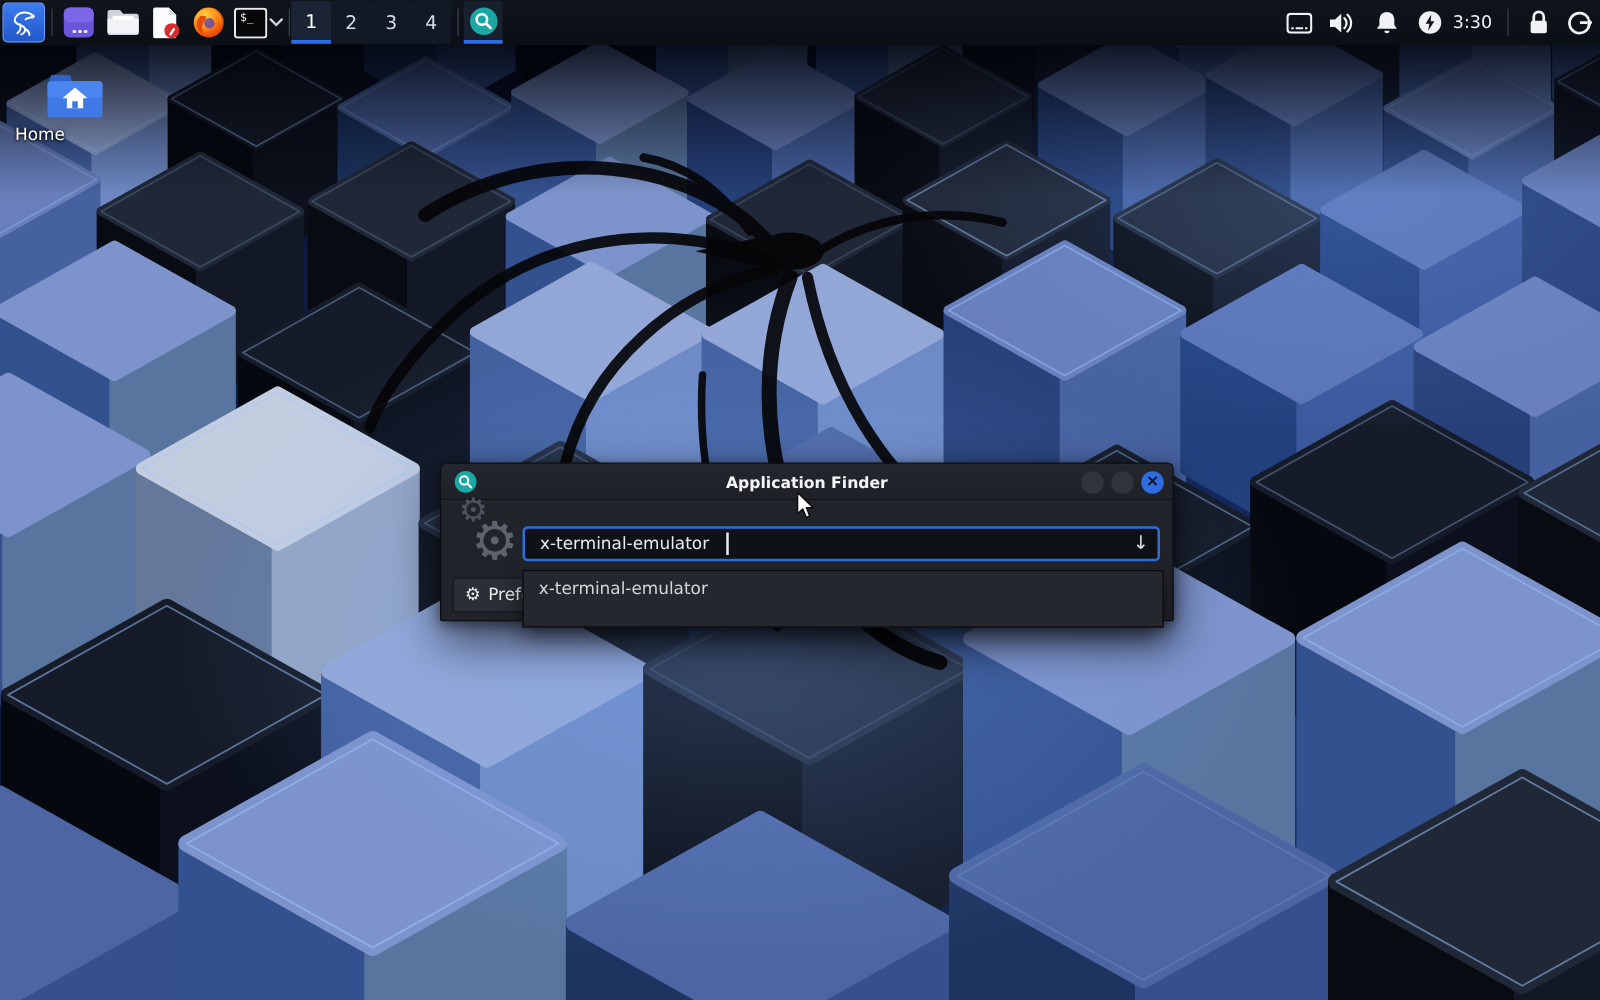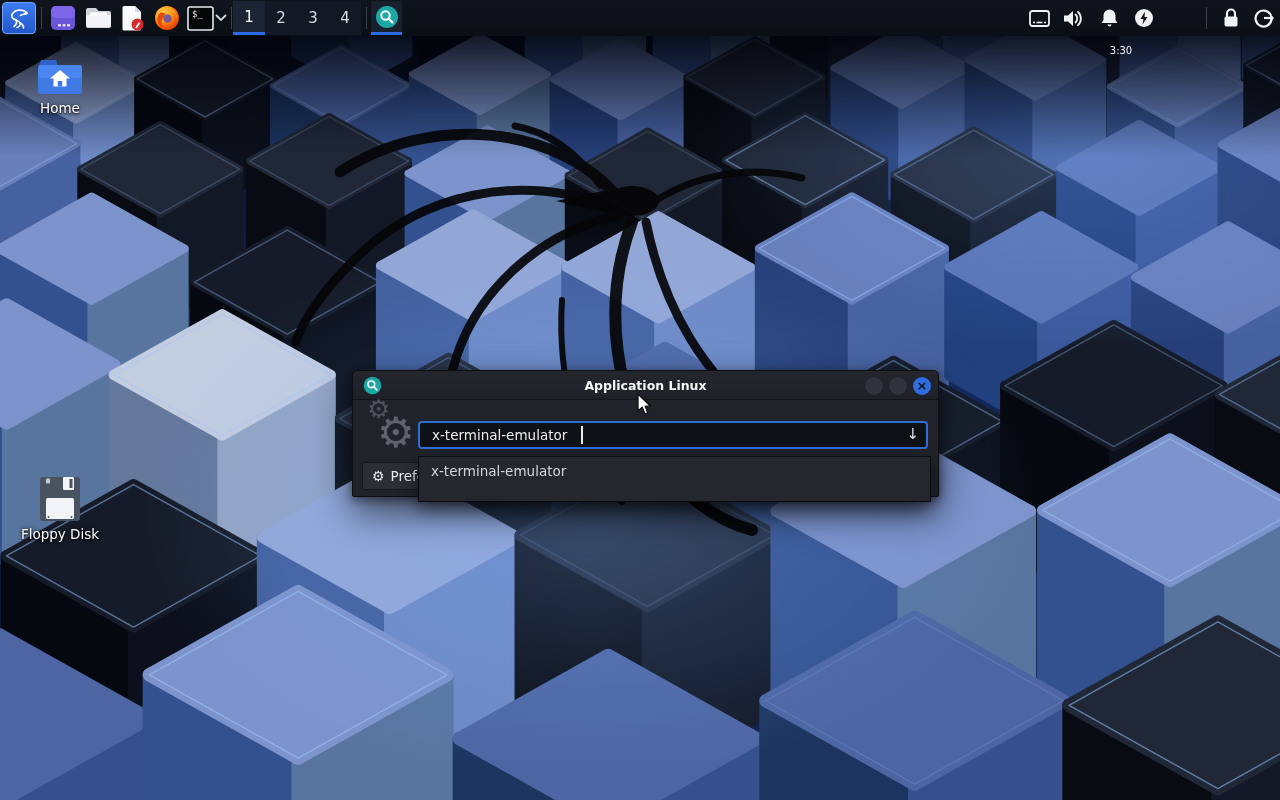--- a/index.html
+++ b/index.html
@@ -16,25 +16,25 @@
   .p-abs { position:absolute; top:0; height:36px; display:flex; align-items:center; justify-content:center; }
   .p-sep { position:absolute; top:7px; width:1px; height:22px; background:#4a5058; opacity:.75; }
   #kali-menu { left:2px; width:34px; height:32px; top:2px; border-radius:4px;
                background:linear-gradient(#3c7bf0,#2257c8); border:1px solid #6fa0ff; }
   .ws-btn { position:absolute; top:1px; width:32px; height:34px; display:flex; align-items:center;
             justify-content:center; color:#d7dbe2; font-size:15px; background:#121824; }
   .ws-btn.active { background:#1b2434; border-bottom:3px solid #2b6be8; color:#fff; }
   #task-finder { position:absolute; top:1px; left:371px; width:31px; height:34px; display:flex;
                  align-items:center; justify-content:center; background:#18202e;
                  border-bottom:3px solid #2b6be8; }
-  #clock { left:1101px; width:40px; color:#f2f4f7; font-size:10px;margin-top:32px; }
+  #clock { left:1158px; width:40px; color:#f2f4f7; font-size:14px; }
   .tray-svg { display:block; }
 
   
-  .desk-icon { position:absolute; left:12px; width:96px; text-align:center; z-index:5; }
+  .desk-icon { position:absolute; left:12px; width:96px; text-align:left; z-index:5; }
   .desk-icon .glyph { display:flex; justify-content:center; }
   .desk-icon .lbl { margin-top:4px; color:#ffffff; font-size:13.5px;
                     text-shadow:0 1px 2px rgba(0,0,0,.95), 0 0 4px rgba(0,0,0,.8);
                     white-space:nowrap; }
 
   
   #finder { position:absolute; left:352px; top:370px; width:587px; height:127px;
             background:#202329; border:1px solid #0c0e11; border-radius:5px 5px 2px 2px;
             box-shadow:0 16px 38px rgba(0,0,0,.6), 0 3px 10px rgba(0,0,0,.45); z-index:20; }
   #finder-titlebar { position:relative; height:29px; border-radius:5px 5px 0 0;
@@ -517,43 +517,29 @@
         <path d="M23,12 l10,8.5 h-3.5 v8 h-13 v-8 h-3.5 z" fill="#ffffff"></path>
         <rect x="20.8" y="23" width="4.4" height="5.5" fill="#3f79e4"></rect>
       </svg>
     </div>
     <div class="lbl">Home</div>
   </div>
 
 
 
 
-  <div class="desk-icon" style="top:476px">
-    <div class="glyph">
-      <svg width="44" height="46" viewBox="0 0 44 46">
-        <rect x="2" y="1" width="40" height="44" rx="3" fill="#49525f"></rect>
-        <rect x="25" y="1" width="11" height="13" rx="1" fill="#f2f4f7"></rect>
-        <rect x="31.5" y="3" width="3" height="9" fill="#49525f"></rect>
-        <rect x="8" y="2.5" width="4" height="5" rx="1" fill="#c7ccd4"></rect>
-        <rect x="8" y="22" width="28" height="21" rx="1.5" fill="#f2f4f7"></rect>
-        <circle cx="10.5" cy="41" r="1" fill="#49525f"></circle>
-        <circle cx="33.5" cy="41" r="1" fill="#49525f"></circle>
-      </svg>
-    </div>
-    <div class="lbl">Floppy Disk</div>
-  </div>
 
   <div id="finder">
     <div id="finder-titlebar">
       <svg style="position:absolute;left:10px;top:5px" width="19" height="19" viewBox="0 0 24 24">
         <circle cx="12" cy="12" r="11" fill="#1ba8a4"></circle>
         <circle cx="10.5" cy="10.5" r="4.2" fill="none" stroke="#ffffff" stroke-width="2"></circle>
         <line x1="13.8" y1="13.8" x2="17.5" y2="17.5" stroke="#ffffff" stroke-width="2.2" stroke-linecap="round"></line>
       </svg>
-      <div id="finder-title">Application Linux</div>
+      <div id="finder-title">Application Finder</div>
       <div id="btn-min" class="tb-btn"></div>
       <div id="btn-max" class="tb-btn"></div>
       <div id="btn-close" class="tb-btn">×</div>
     </div>
     <div id="finder-body">
       <div id="finder-gears">
         <span class="g1">⚙</span>
         <span class="g2">⚙</span>
       </div>
       <div id="search-wrap">

